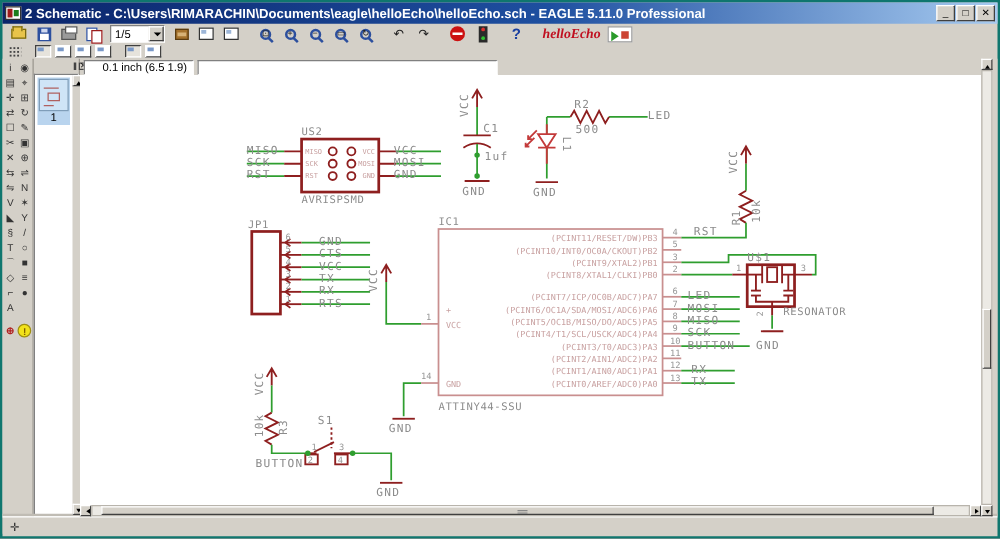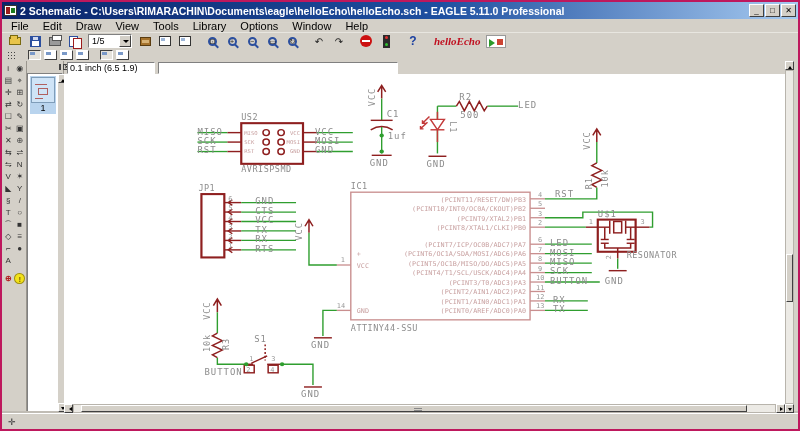--- a/index.html
+++ b/index.html
@@ -1,18 +1,18 @@
 <!DOCTYPE html>
 <html><head>
 <meta charset="utf-8">
 <style>
   * { margin:0; padding:0; box-sizing:border-box; }
   html,body { width:800px; height:431px; overflow:hidden;
     font-family:"Liberation Sans", sans-serif; background:#d4d0c8; }
-  .win { width:800px; height:431px; border:2px solid #be185d; outline:1px solid #404040; display:flex; flex-direction:column; background:#d4d0c8;}
+  .win { width:800px; height:431px; border:2px solid #0f766e; outline:1px solid #404040; display:flex; flex-direction:column; background:#d4d0c8;}
   
   .titlebar { height:17px; background:linear-gradient(90deg,#0a246a,#1e4fa0 55%,#a6caf0); display:flex; align-items:center; padding:0 2px; flex:0 0 auto;}
   .appicon { width:13px; height:11px; background:#fff; border:1px solid #333; margin-right:3px; position:relative;}
   .appicon::before{content:"";position:absolute;left:1px;top:1px;width:4px;height:7px;background:#9c1c1c;}
   .appicon::after{content:"";position:absolute;right:1px;top:2px;width:4px;height:5px;background:#1c7c1c;}
   .title { color:#fff; font-size:10.5px; font-weight:bold; white-space:nowrap; overflow:hidden; flex:1;}
   .winbtn { width:15px; height:13px; background:#d4d0c8; border:1px solid; border-color:#fff #404040 #404040 #fff; font-size:8px; line-height:11px; text-align:center; margin-left:1px; color:#000;}
   
   .menubar { height:14px; display:flex; align-items:center; font-size:11px; padding-left:2px; flex:0 0 auto; border-bottom:1px solid #e8e6e0;}
   .menuitem { padding:0 7px; height:14px; line-height:14px; }
@@ -78,21 +78,21 @@
   .thumb-label { text-align:center; font-size:9px; }
   .vsb { width:9px; background:#d4d0c8; display:flex; flex-direction:column; justify-content:space-between;}
   .sbarrow { width:9px; height:9px; background:#d4d0c8; border:1px solid; border-color:#fff #404040 #404040 #fff; position:relative;}
   .sbarrow::before{content:"";position:absolute;left:2px;border:2px solid transparent;}
   .sbarrow.up::before{top:2px;border-bottom:3px solid #000;}
   .sbarrow.dn::before{top:3px;border-top:3px solid #000;}
   .sbarrow.lf::before{left:2px;top:2px;border-right:3px solid #000;}
   .sbarrow.rt::before{left:3px;top:2px;border-left:3px solid #000;}
   .canvascol { flex:1; display:flex; flex-direction:column; min-width:0;}
   .coordbar { height:13px; display:flex; align-items:center; gap:3px; padding-left:3px; flex:0 0 auto;}
-  .coordbox { width:88px; height:12px; background:#fff; border:1px solid; border-color:#808080 #fff #fff #808080; font-size:9px; padding:0 2px; white-space:nowrap;}
+  .coordbox { width:88px; height:12px; background:#fff; border:1px solid; border-color:#808080 #fff #fff #808080; font-size:9px; padding:0 14px; white-space:nowrap;}
   .cmdinput { width:240px; height:12px; background:#fff; border:1px solid; border-color:#808080 #fff #fff #808080; font-size:9px; font-family:"Liberation Sans",sans-serif;}
   .canvas { flex:1; background:#fff; position:relative; min-height:0;}
   .canvas svg { position:absolute; left:0; top:0; width:100%; height:100%;}
   .hsb { height:9px; display:flex; flex:0 0 auto; background:#d4d0c8;}
   .hsb .track { flex:1; background:#eceae5; border:1px solid #b8b4ac; position:relative;}
   .hsb .thumbh { position:absolute; left:1%; top:0; width:95%; height:100%; background:#d4d0c8; border:1px solid; border-color:#fff #404040 #404040 #fff;}
   .grip{position:absolute;left:50%;top:2px;width:8px;height:3px;border-top:1px solid #888;border-bottom:1px solid #888;}
   .vscroll { width:9px; background:#d4d0c8; display:flex; flex-direction:column;}
   .vscroll .track{flex:1; background:#eceae5; border:1px solid #b8b4ac; position:relative;}
   .vscroll .thumbv{position:absolute; top:55%; left:0; width:100%; height:48px; background:#d4d0c8; border:1px solid; border-color:#fff #404040 #404040 #fff;}
@@ -120,31 +120,20 @@
 <div class="win">
 
   <div class="titlebar">
     <div class="appicon"></div>
     <div class="title">2 Schematic - C:\Users\RIMARACHIN\Documents\eagle\helloEcho\helloEcho.sch - EAGLE 5.11.0 Professional</div>
     <div class="winbtn">_</div>
     <div class="winbtn">□</div>
     <div class="winbtn">✕</div>
   </div>
 
-  <div class="menubar">
-    <span class="menuitem">File</span>
-    <span class="menuitem">Edit</span>
-    <span class="menuitem">Draw</span>
-    <span class="menuitem">View</span>
-    <span class="menuitem">Tools</span>
-    <span class="menuitem">Library</span>
-    <span class="menuitem">Options</span>
-    <span class="menuitem">Window</span>
-    <span class="menuitem">Help</span>
-  </div>
 
   <div class="tb1">
     <div class="tbtn">
         <span class="ico-folder"></span>
       </div>
     <div class="tbtn">
         <span class="ico-floppy"></span>
       </div>
     <div class="tbtn">
         <span class="ico-print"></span>

